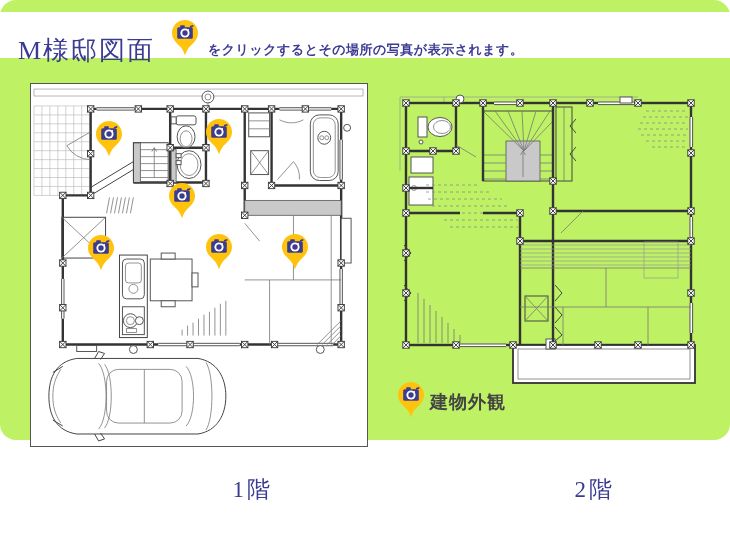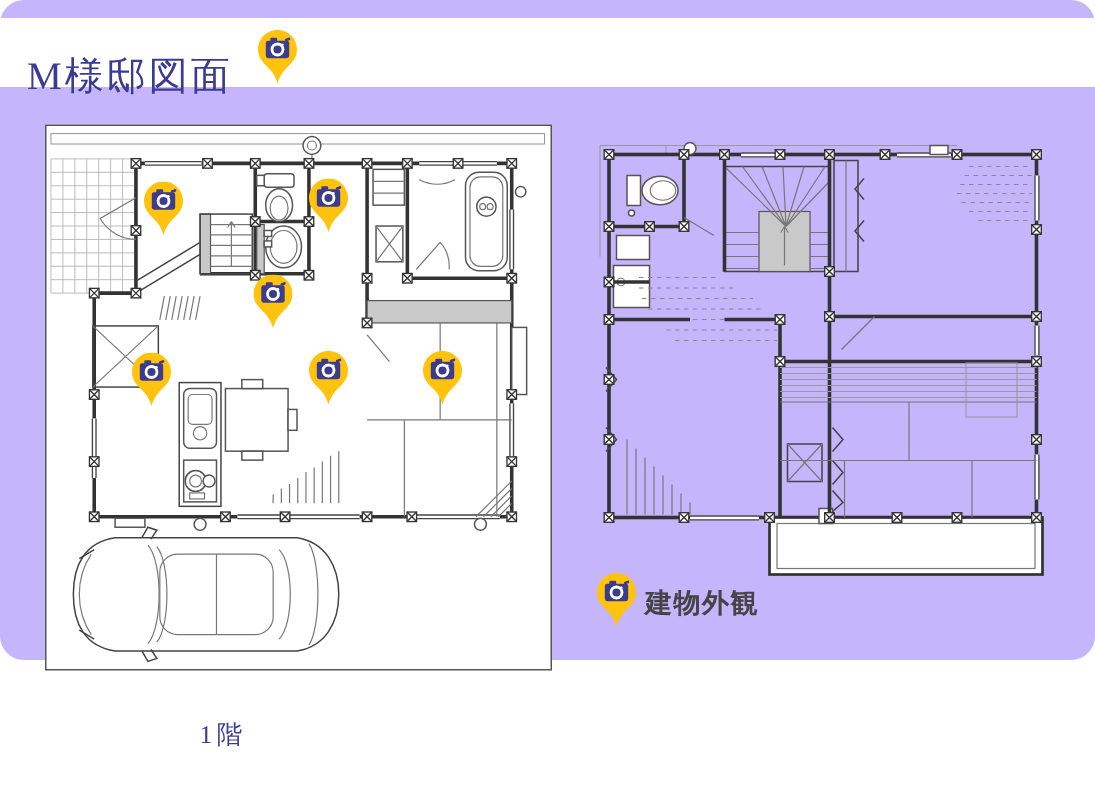--- a/index.html
+++ b/index.html
@@ -1,24 +1,24 @@
 <!DOCTYPE html>
 <html><head>
 <meta charset="utf-8">
 <style>
   html,body{margin:0;padding:0;background:#ffffff;}
   body{width:730px;height:535px;font-family:"Liberation Sans",sans-serif;position:relative;overflow:hidden;}
-  .page{position:absolute;left:0;top:0;width:730px;height:440px;background:#c4b5fd;border-radius:16px;}
+  .page{position:absolute;left:0;top:0;width:730px;height:440px;background:#bef264;border-radius:16px;}
   .header-band{position:absolute;left:0;top:12px;width:730px;height:46px;background:#ffffff;}
   .page-title{position:absolute;left:18px;top:21px;font-family:"Liberation Serif",serif;font-size:26px;letter-spacing:2px;color:#3b3b93;font-weight:500;}
   .instruction{position:absolute;left:208px;top:29px;font-size:13px;font-weight:bold;color:#3b3b93;letter-spacing:0.5px;}
   .plan-box{position:absolute;left:30px;top:83px;width:338px;height:364px;background:#ffffff;border:1px solid #555;box-sizing:border-box;}
   .plan2{position:absolute;left:398px;top:93px;width:304px;height:300px;}
   .pin{position:absolute;width:26px;height:36px;z-index:30;}
-  .pill{position:absolute;height:30px;background:#ffffff;border-radius:15px;text-align:left;line-height:30px;font-family:"Liberation Serif",serif;font-size:17px;color:#3b3b93;letter-spacing:3px;cursor:pointer;}
+  .pill{position:absolute;height:30px;background:#ffffff;border-radius:15px;text-align:right;line-height:30px;font-family:"Liberation Serif",serif;font-size:23px;color:#3b3b93;letter-spacing:3px;cursor:pointer;}
   .pill1{left:133px;top:475px;width:140px;}
   .pill2{left:472px;top:475px;width:143px;}
   .ext-label{position:absolute;left:430px;top:390px;font-size:18px;font-weight:bold;color:#444;letter-spacing:1px;}
   svg .wall{stroke:#333;stroke-width:2.4;fill:none;}
   svg .w1{stroke:#444;stroke-width:1;fill:none;}
   svg .w07{stroke:#777;stroke-width:0.8;fill:none;}
   svg .lt{stroke:#999;stroke-width:0.7;fill:none;}
   svg .grid{stroke:#b5b5b5;stroke-width:0.6;fill:none;}
   svg .gray{fill:#c9c9c9;stroke:#555;stroke-width:0.8;}
   svg .fix{stroke:#555;stroke-width:1;fill:#fff;}
@@ -26,20 +26,21 @@
   svg .winw{fill:#fff;stroke:none;}
   svg .winl{stroke:#444;stroke-width:0.9;fill:none;}
 </style>
 </head>
 <body>
 
 <div class="page">
 
   <div class="header-band">
     <div class="page-title">M様邸図面</div>
+    <div class="instruction">をクリックするとその場所の写真が表示されます。</div>
   </div>
 
   <div class="plan-box">
     <svg width="336" height="362" viewBox="0 0 338 364">
       <defs>
         <g id="pA" fill="#fff" stroke="#333" stroke-width="0.9">
           <rect x="-3.2" y="-3.2" width="6.4" height="6.4"></rect>
           <line x1="-3.2" y1="-3.2" x2="3.2" y2="3.2"></line>
           <line x1="-3.2" y1="3.2" x2="3.2" y2="-3.2"></line>
         </g>
@@ -294,20 +295,21 @@
         <use href="#pB" x="122" y="120"></use>
         <use href="#pB" x="155" y="88"></use>
       <use href="#pB" x="155" y="118"></use>
         <use href="#pB" x="122" y="148"></use>
     </g>
   </svg>
 
   <div class="ext-label">建物外観</div>
 
   <div class="pill pill1">1階</div>
+  <div class="pill pill2">2階</div>
 
 <div class="pin" style="left: 172px; top: 20px;">
     <svg width="26" height="36" viewBox="0 0 26 36">
       <path d="M13,0 C5.8,0 0,5.8 0,13 C0,19.5 4.5,22.6 8.2,26.6 C10.5,29.1 12,32.1 13,35.6 C14,32.1 15.5,29.1 17.8,26.6 C21.5,22.6 26,19.5 26,13 C26,5.8 20.2,0 13,0 Z" fill="#ffc30e"></path>
       <g fill="#3c3c8e">
         <rect x="8.2" y="5.2" width="4.6" height="3.4" rx="0.8"></rect>
         <rect x="5.2" y="7.2" width="15.6" height="11.6" rx="1.6"></rect>
         <rect x="17.8" y="5.4" width="3.8" height="1.8" rx="0.9" transform="rotate(-18 19.7 6.3)"></rect>
       </g>
       <circle cx="13" cy="13" r="4.6" fill="#ffffff"></circle>

